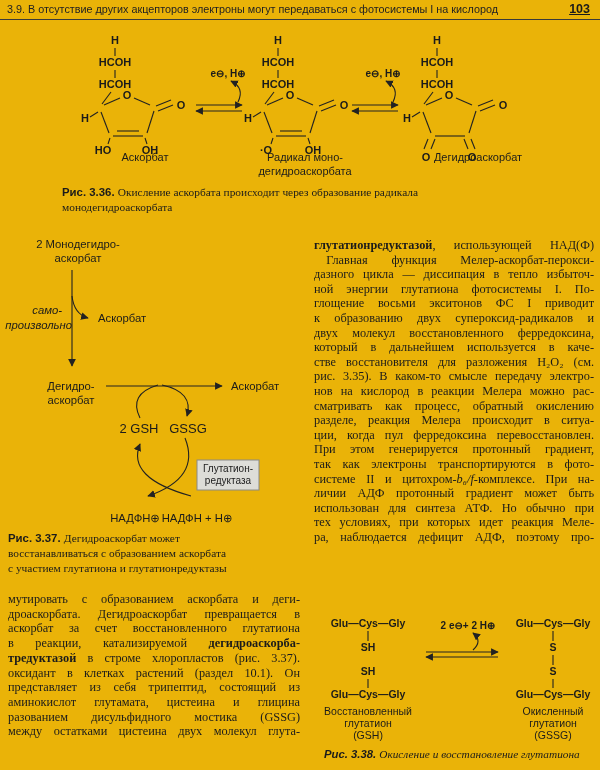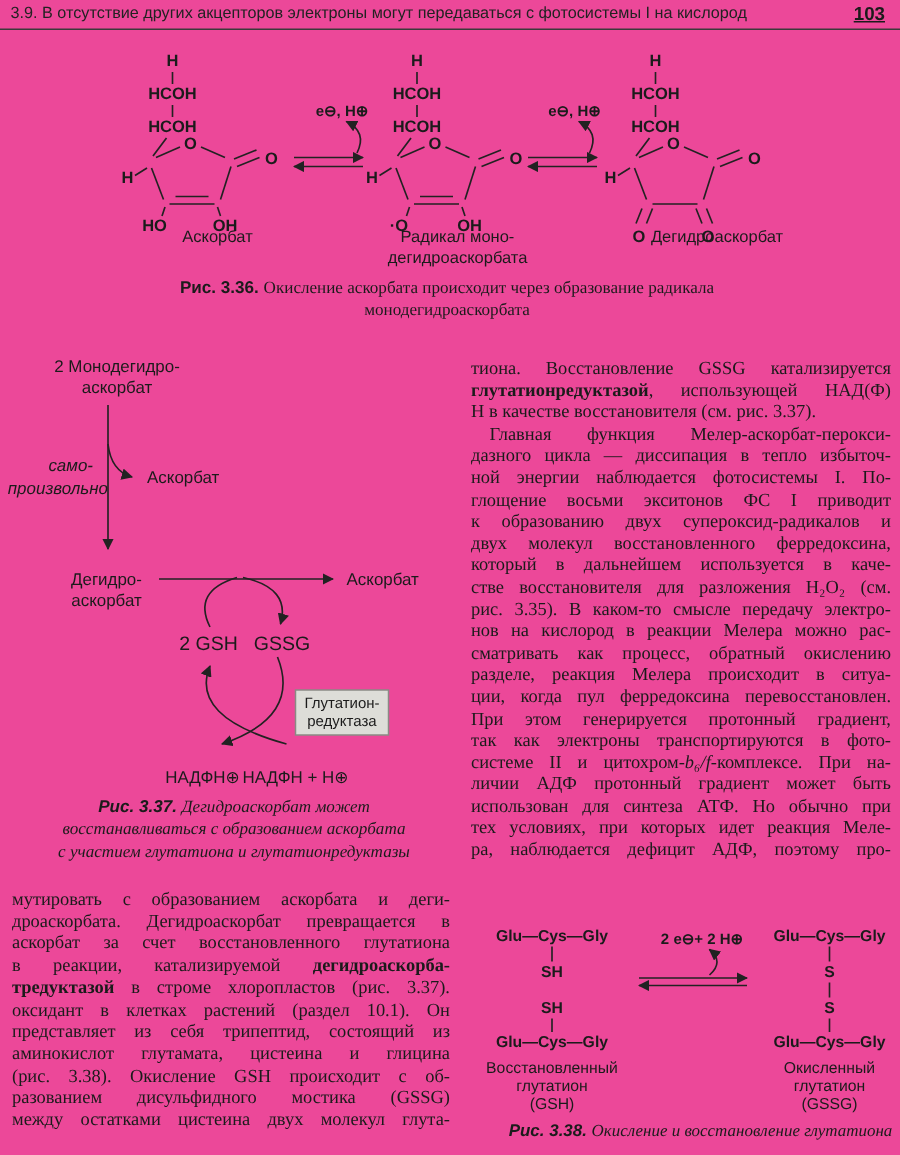--- a/index.html
+++ b/index.html
@@ -1,31 +1,31 @@
 <!DOCTYPE html>
 <html><head>
 <meta charset="utf-8">
 <style>
   html,body{margin:0;padding:0;}
   body{width:600px;height:770px;background:#f6f6f3;font-family:"Liberation Serif",serif;color:#1b1b1b;overflow:hidden;}
-  #page{position:relative;width:600px;height:770px;background:#ec4899;}
+  #page{position:relative;width:600px;height:770px;background:#eab308;}
   .abs{position:absolute;}
   
   #hdr-title{left:7px;top:3px;width:520px;font-family:"Liberation Sans",sans-serif;font-size:10.8px;color:#222;}
   #hdr-page{right:10px;top:2px;font-family:"Liberation Sans",sans-serif;font-size:12.5px;font-weight:bold;text-decoration:underline;}
   #hdr-rule{left:0;top:19px;width:600px;height:1.4px;background:#3a3a3a;}
   
   .jt .tl{text-align:justify;text-align-last:justify;}
   .jt .tl-last{text-align-last:left;}
-  .cap .tl{text-align:center;}
+  .cap .tl{text-align:left;}
   .b{font-weight:bold;}
   .i{font-style:italic;}
   .sf{font-family:"Liberation Sans",sans-serif;}
   #cap336{left:62px;top:185px;width:472px;font-size:11.4px;line-height:15px;}
-  #cap337{left:8px;top:531px;width:296px;font-size:11.4px;line-height:15px;font-style:italic;}
+  #cap337{left:8px;top:531px;width:296px;font-size:11.4px;line-height:15px;}
   #cap338{left:324px;top:747px;width:286px;font-size:11.3px;line-height:15px;font-style:italic;}
   #ltext{left:8px;top:592px;width:292px;font-size:12.3px;line-height:14.7px;}
   #rtext{left:314px;top:238px;width:280px;font-size:12.3px;line-height:14.6px;}
   
   svg{position:absolute;overflow:visible;}
   .ln{stroke:#222;stroke-width:1.1;fill:none;}
   .atom{font:600 11px "Liberation Sans",sans-serif;fill:#1b1b1b;}
   .dlabel{font:400 11px "Liberation Sans",sans-serif;fill:#1b1b1b;}
   .alabel{font:600 10px "Liberation Sans",sans-serif;fill:#1b1b1b;}
   .f37{font:400 11.3px "Liberation Sans",sans-serif;fill:#1b1b1b;}
@@ -191,32 +191,29 @@
 
   <div class="abs jt" id="ltext">
       <div class="tl"><span>мутировать с образованием аскорбата и деги-</span></div>
       <div class="tl"><span>дроаскорбата. Дегидроаскорбат превращается в</span></div>
       <div class="tl"><span>аскорбат за счет восстановленного глутатиона</span></div>
       <div class="tl"><span>в реакции, катализируемой </span><span class="b">дегидроаскорба-</span></div>
       <div class="tl"><span class="b">тредуктазой</span><span> в строме хлоропластов (рис. 3.37).</span></div>
       <div class="tl"><span>оксидант в клетках растений (раздел 10.1). Он</span></div>
       <div class="tl"><span>представляет из себя трипептид, состоящий из</span></div>
       <div class="tl"><span>аминокислот глутамата, цистеина и глицина</span></div>
-      <div class="tl"><span>(рис. 3.38). Окисление GSH происходит с об-</span></div>
       <div class="tl"><span>разованием дисульфидного мостика (GSSG)</span></div>
       <div class="tl"><span>между остатками цистеина двух молекул глута-</span></div>
     </div>
 
   <div class="abs jt" id="rtext">
-      <div class="tl"><span>тиона. Восстановление GSSG катализируется</span></div>
       <div class="tl"><span class="b">глутатионредуктазой</span><span>, использующей НАД(Ф)</span></div>
-      <div class="tl tl-last"><span>Н в качестве восстановителя (см. рис. 3.37).</span></div>
       <div class="tl"><span> Главная функция Мелер-аскорбат-перокси-</span></div>
       <div class="tl"><span>дазного цикла — диссипация в тепло избыточ-</span></div>
-      <div class="tl"><span>ной энергии наблюдается фотосистемы I. По-</span></div>
+      <div class="tl"><span>ной энергии глутатиона фотосистемы I. По-</span></div>
       <div class="tl"><span>глощение восьми экситонов ФС I приводит</span></div>
       <div class="tl"><span>к образованию двух супероксид-радикалов и</span></div>
       <div class="tl"><span>двух молекул восстановленного ферредоксина,</span></div>
       <div class="tl"><span>который в дальнейшем используется в каче-</span></div>
       <div class="tl"><span>стве восстановителя для разложения H₂O₂ (см.</span></div>
       <div class="tl"><span>рис. 3.35). В каком-то смысле передачу электро-</span></div>
       <div class="tl"><span>нов на кислород в реакции Мелера можно рас-</span></div>
       <div class="tl"><span>сматривать как процесс, обратный окислению</span></div>
       <div class="tl"><span>разделе, реакция Мелера происходит в ситуа-</span></div>
       <div class="tl"><span>ции, когда пул ферредоксина перевосстановлен.</span></div>

